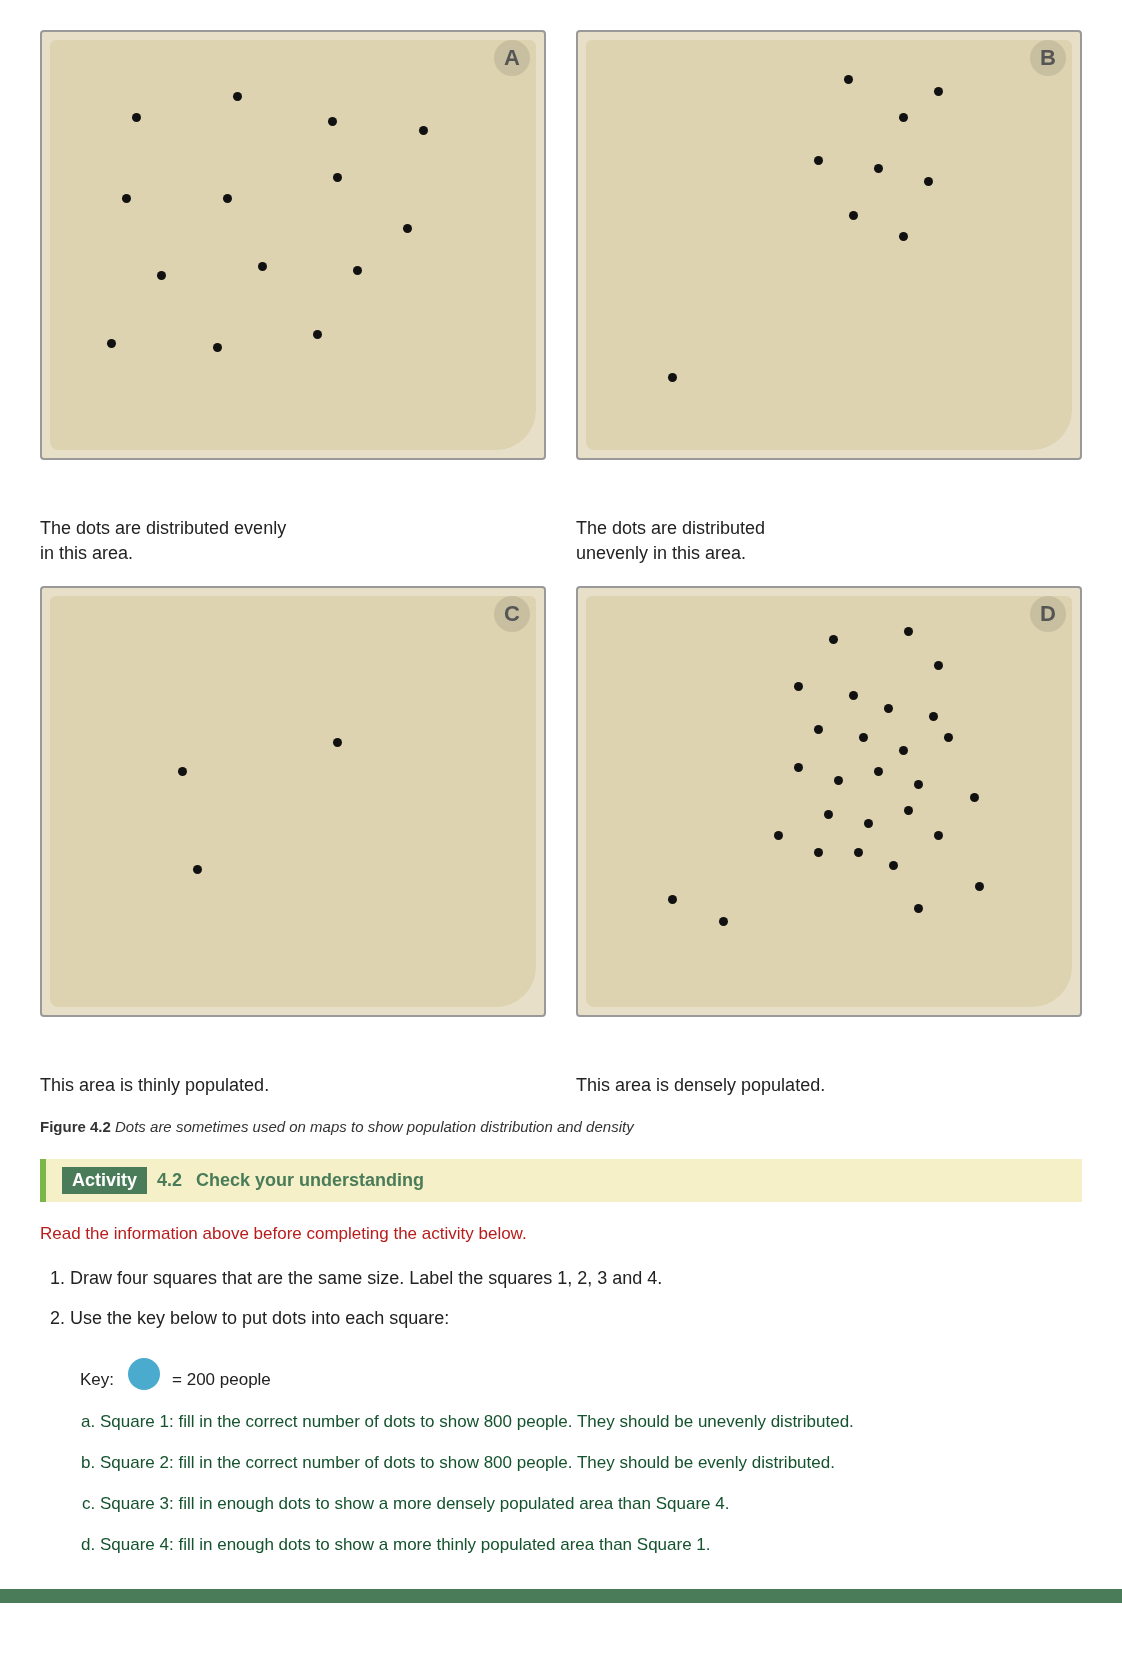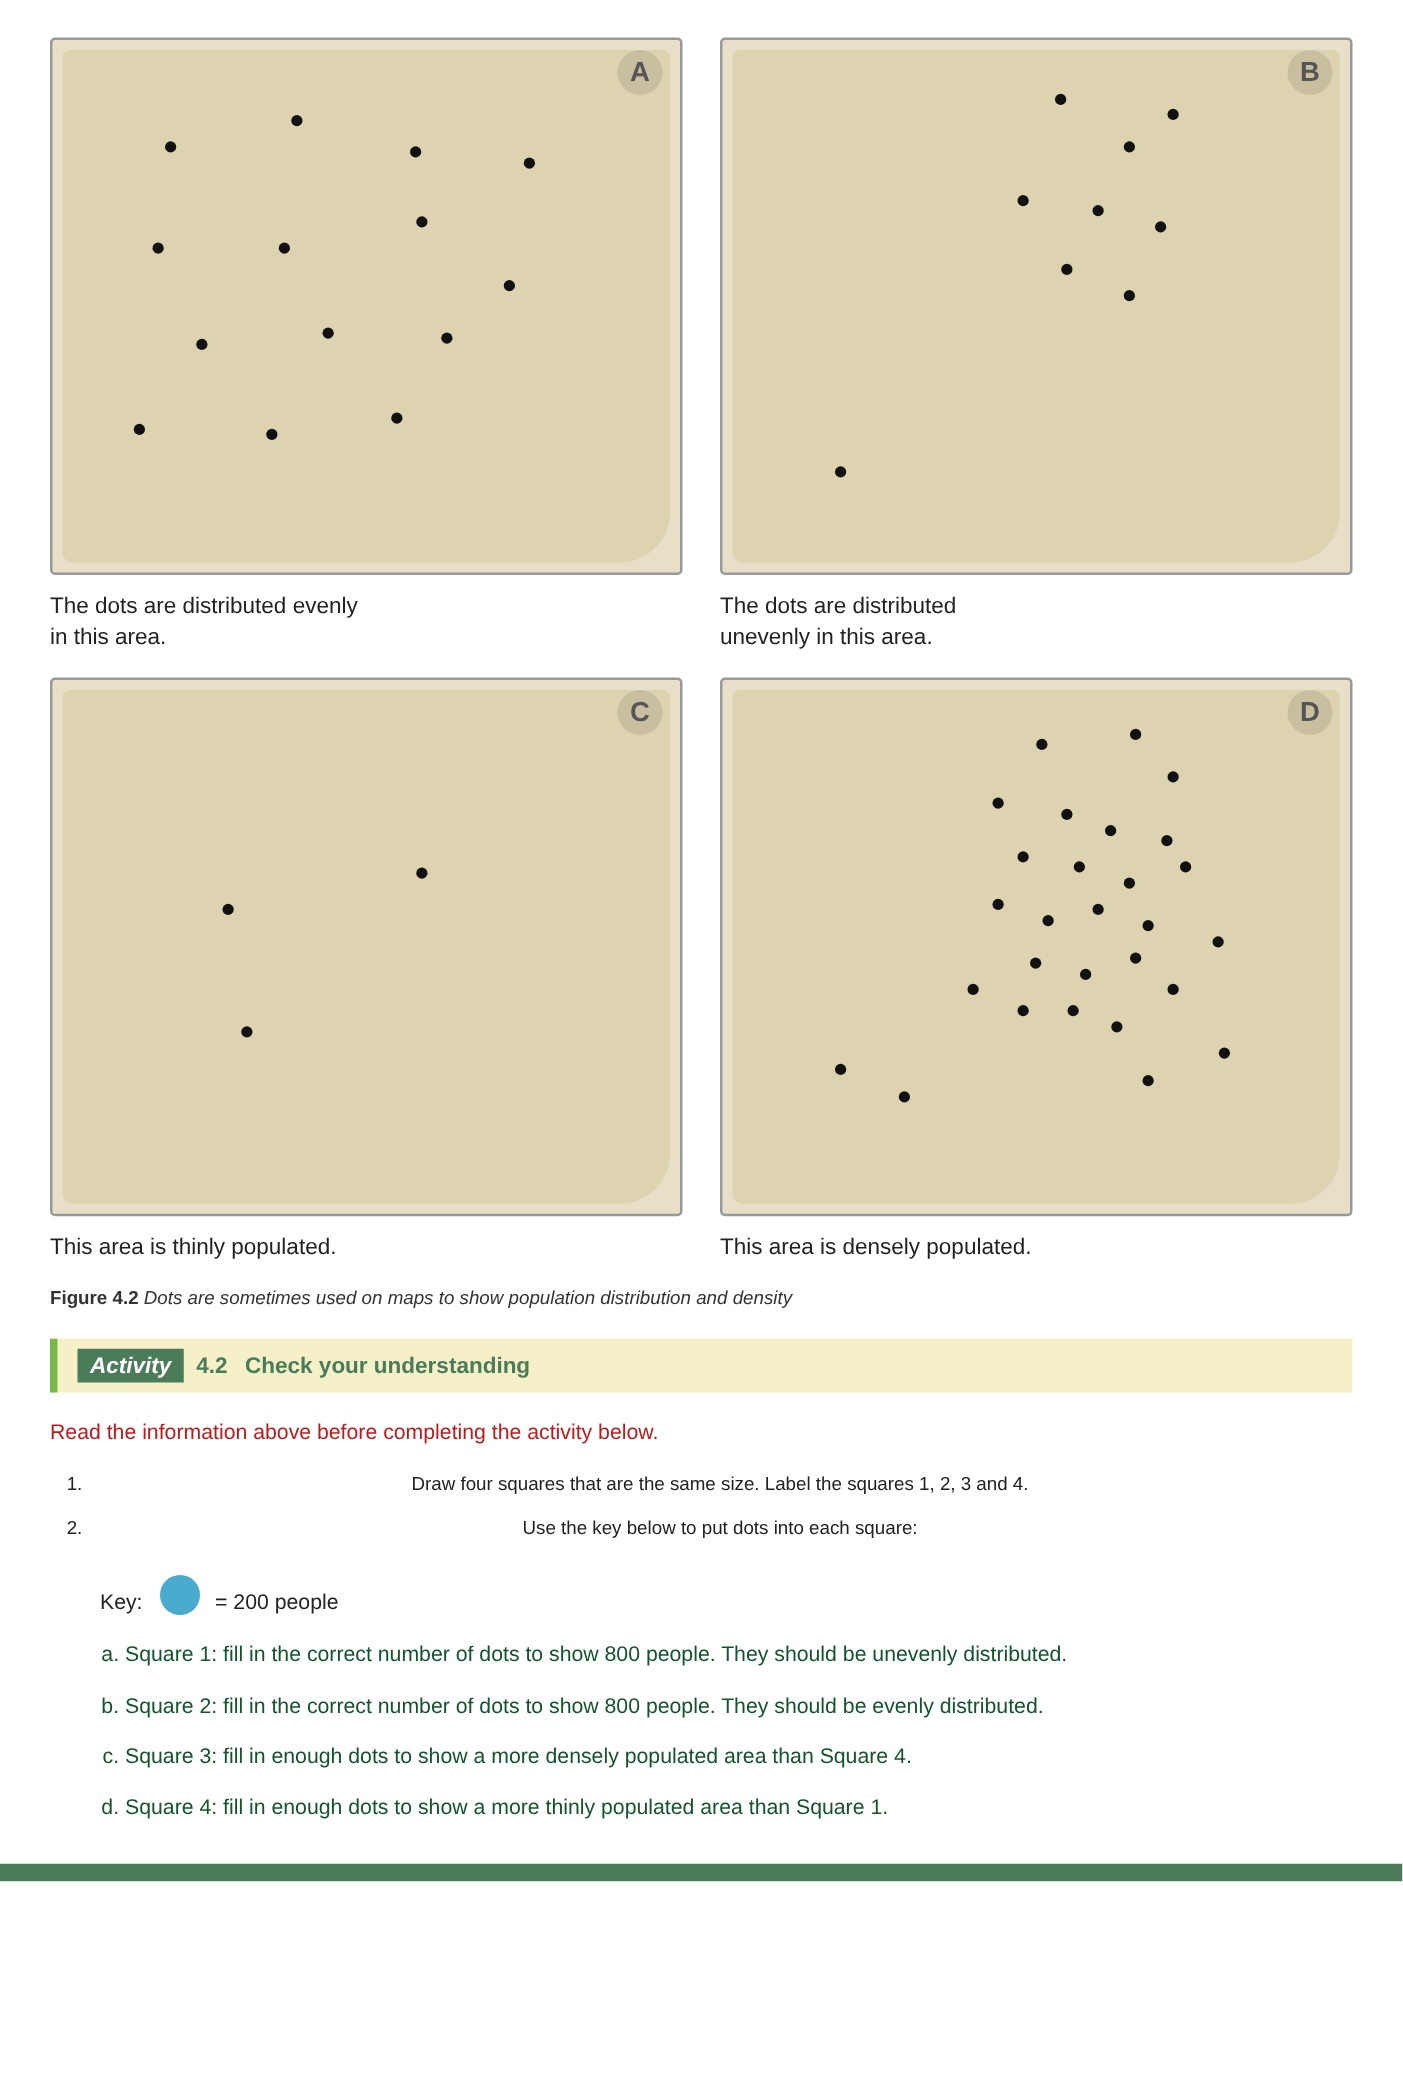--- a/index.html
+++ b/index.html
@@ -70,20 +70,21 @@
       background: #111;
       border-radius: 50%;
       z-index: 5;
     }
 
     .diagram-caption {
       font-size: 18px;
       line-height: 1.4;
       color: #222;
       font-family: Arial, sans-serif;
+      margin-top: 44px;
     }
 
     
     .figure-caption {
       font-size: 15px;
       font-style: italic;
       color: #333;
       margin-bottom: 24px;
       font-family: Arial, sans-serif;
     }
@@ -103,21 +104,20 @@
     }
 
     .activity-tag {
       background: #4a7c59;
       color: #fff;
       font-weight: bold;
       font-size: 18px;
       padding: 3px 10px;
       margin-right: 10px;
       font-family: Arial, sans-serif;
-      font-style: italic;
     }
 
     .activity-number {
       background: #f5f0c8;
       color: #4a7c59;
       font-weight: bold;
       font-size: 18px;
       margin-right: 14px;
       font-family: Arial, sans-serif;
     }
@@ -137,26 +137,25 @@
       color: #b91c1c;
       margin-bottom: 14px;
     }
 
     
     .numbered-list {
       margin-left: 30px;
       margin-bottom: 16px;
     }
     .numbered-list li {
-      font-size: 15px;
+      font-size: 18px;
       line-height: 1.7;
       font-family: Arial, sans-serif;
       color: #222;
       margin-bottom: 10px;
-      text-align: center;
     }
 
     
     .key-section {
       display: flex;
       align-items: flex-end;
       margin: 24px 0 18px 40px;
       font-size: 17px;
       font-family: Arial, sans-serif;
     }

